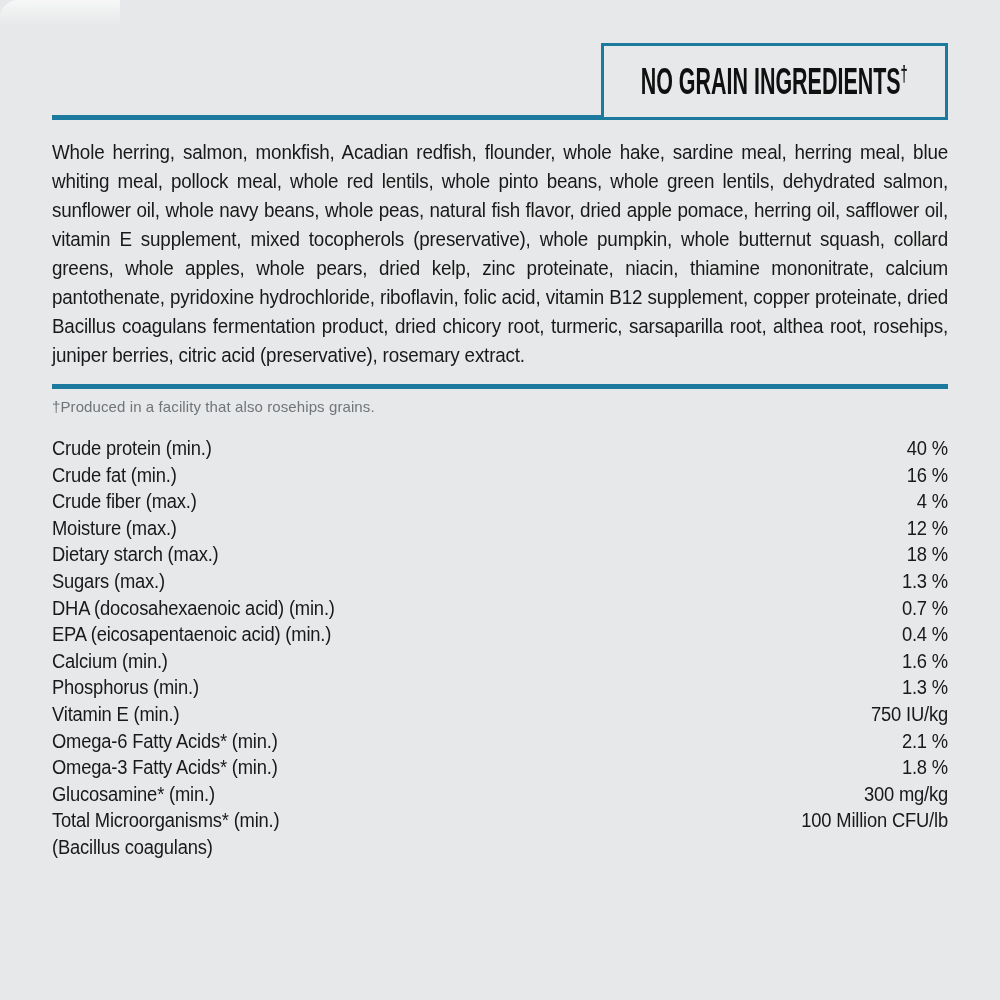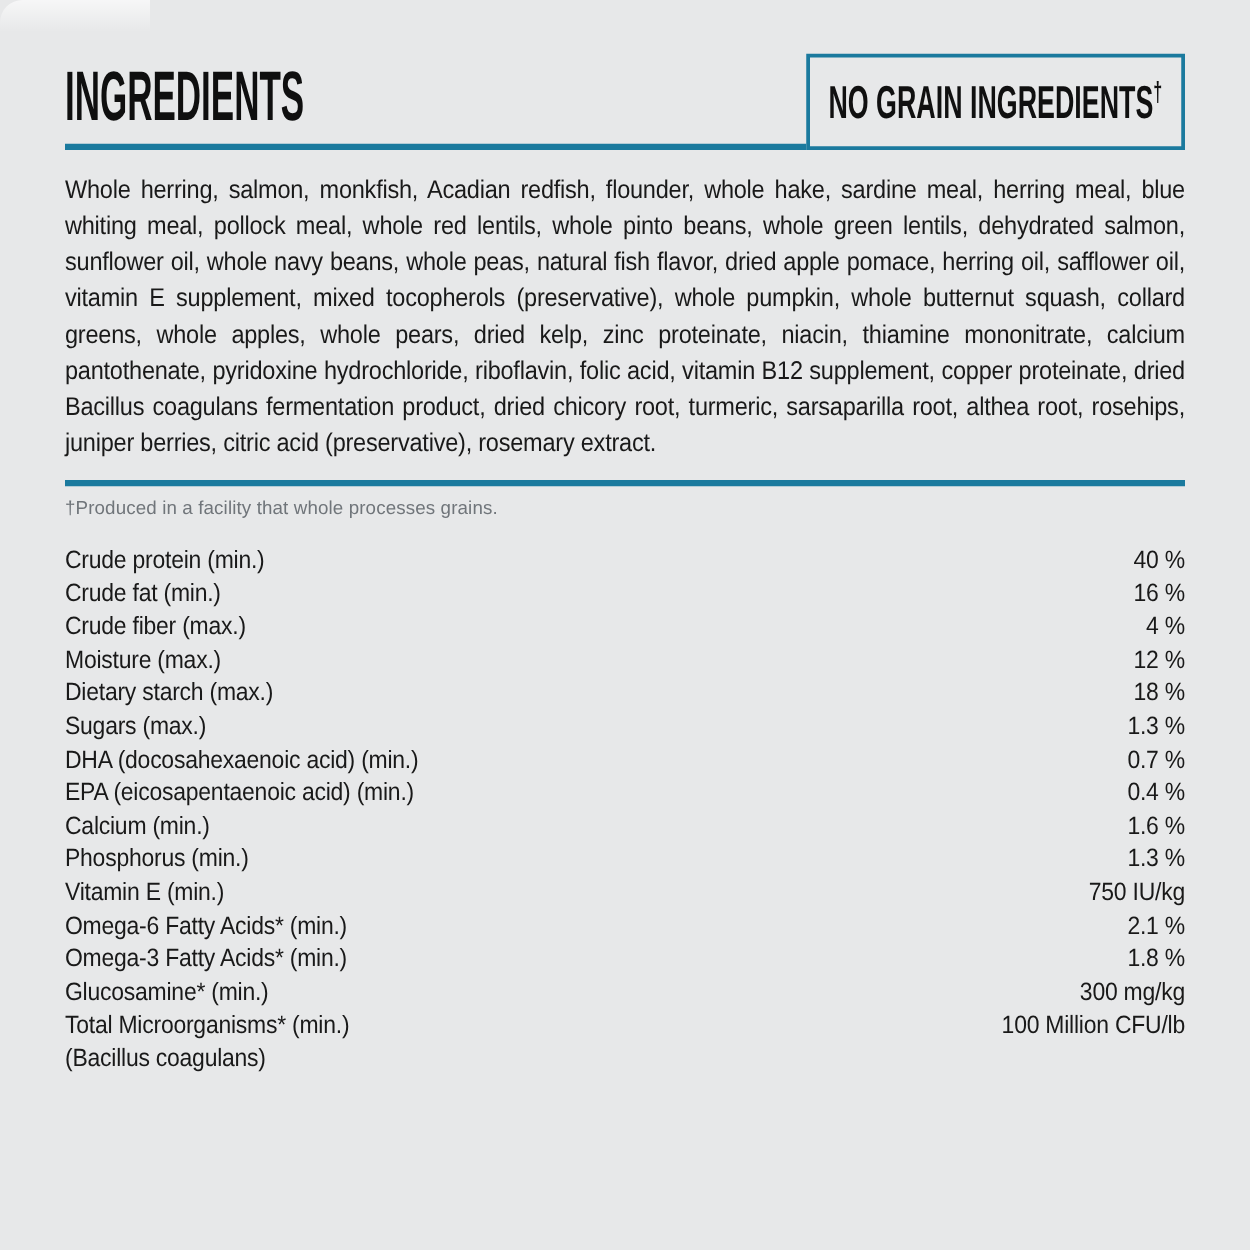--- a/index.html
+++ b/index.html
@@ -40,21 +40,21 @@
     display:inline-block;
     transform:scaleX(0.50);
     transform-origin:0 60%;
     white-space:nowrap;
   }
   
   .badge{
     position:absolute;
     right:0;
     bottom:-5px;
-    width:303px;
+    width:347px;
     height:77px;
     border:3px solid var(--accent);
     background:var(--bg);
     display:flex;
     align-items:center;
     justify-content:center;
   }
   .badge-text{
     display:inline-block;
     transform:scaleX(0.58);
@@ -121,31 +121,30 @@
     pointer-events:none;
   }
 </style>
 </head>
 <body>
 
 <div class="page">
   <div class="corner"></div>
 
   <header class="section-header">
-    <h1 class="h-title"><span class="condensed-h">INGREDIENTS</span></h1>
     <div class="badge">
       <span class="badge-text"><span>NO GRAIN INGREDIENTS</span><sup>†</sup></span>
     </div>
   </header>
 
   <p class="ingredients-body condense">Whole herring, salmon, monkfish, Acadian redfish, flounder, whole hake, sardine meal, herring meal, blue whiting meal, pollock meal, whole red lentils, whole pinto beans, whole green lentils, dehydrated salmon, sunflower oil, whole navy beans, whole peas, natural fish flavor, dried apple pomace, herring oil, safflower oil, vitamin E supplement, mixed tocopherols (preservative), whole pumpkin, whole butternut squash, collard greens, whole apples, whole pears, dried kelp, zinc proteinate, niacin, thiamine mononitrate, calcium pantothenate, pyridoxine hydrochloride, riboflavin, folic acid, vitamin B12 supplement, copper proteinate, dried Bacillus coagulans fermentation product, dried chicory root, turmeric, sarsaparilla root, althea root, rosehips, juniper berries, citric acid (preservative), rosemary extract.</p>
 
   <div class="rule"></div>
 
-  <p class="footnote">†Produced in a facility that whole processes grains.</p>
+  <p class="footnote">†Produced in a facility that also rosehips grains.</p>
 
 
   <div class="table condense" id="ga-table">
       <div class="row">
         <span class="label">Crude protein (min.)</span>
         <span class="value">40 %</span>
       </div>
       <div class="row">
         <span class="label">Crude fat (min.)</span>
         <span class="value">16 %</span>

